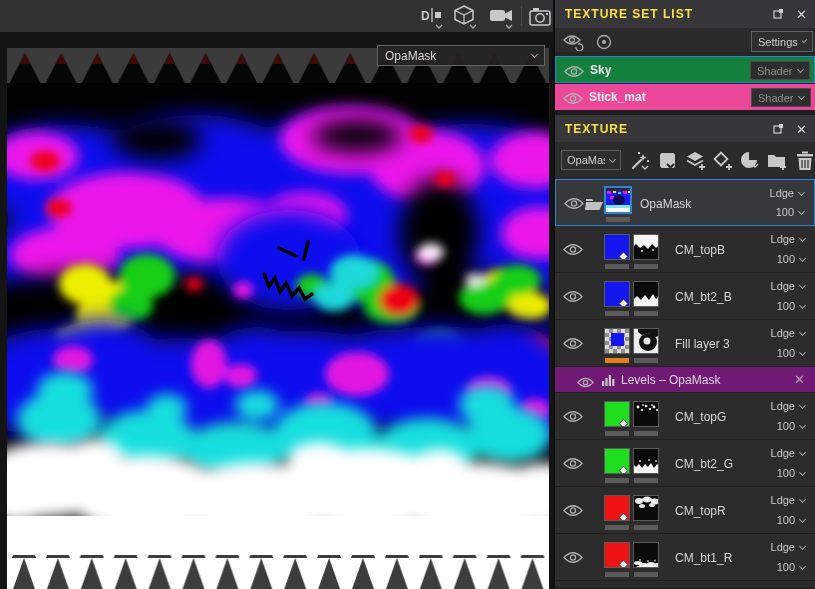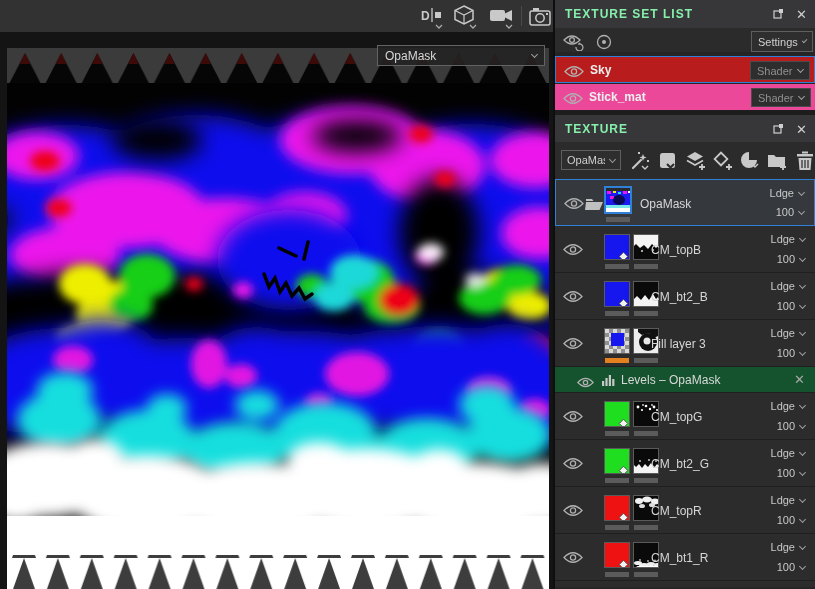--- a/index.html
+++ b/index.html
@@ -14,32 +14,32 @@
   .viewport{position:absolute;left:0;top:32px;width:553px;height:557px;background:#141414;}
   .texture{position:absolute;left:7px;top:16px;width:542px;height:541px;}
   .channel-dd{position:absolute;left:377px;top:13px;width:168px;height:21px;
       background:rgba(34,34,34,.88);border:1px solid #636363;display:flex;align-items:center;
       justify-content:space-between;padding:0 7px;font-size:12px;color:#d6d6d6;}
 
   
   .panel{position:absolute;left:555px;top:0;width:260px;height:589px;background:#252526;}
   .p-header{position:absolute;left:0;width:260px;height:28px;background:#37373a;
       display:flex;align-items:center;padding:0 10px;}
-  .p-title{font-size:12px;font-weight:bold;letter-spacing:1px;color:#86efac;}
+  .p-title{font-size:12px;font-weight:bold;letter-spacing:1px;color:#fde047;}
   .hdr-btns{position:absolute;right:8px;top:0;height:28px;display:flex;align-items:center;gap:12px;}
 
   .tsl-toolbar{position:absolute;left:0;top:28px;width:260px;height:24px;background:#2b2b2c;
       display:flex;align-items:center;}
   .btn{display:flex;align-items:center;justify-content:space-between;
       border:1px solid #5f5f5f;background:#2e2e2f;color:#cfcfcf;font-size:11px;padding:0 6px;}
   .settings-btn{position:absolute;right:2px;top:3px;width:62px;height:21px;}
   .shader-btn{position:absolute;right:4px;top:4px;width:60px;height:19px;border-color:#4b4b4b;color:#8f8f8f;}
 
   .ts-row{position:absolute;left:0;width:260px;height:27px;background:#ec4899;border-bottom:1px solid #1e1e1e;}
-  .ts-row.sel{background:#b91c1c;border:1px solid #2e80d8;}
+  .ts-row.sel{background:#15803d;border:1px solid #2e80d8;}
   .ts-name{position:absolute;left:34px;top:6px;font-size:12px;font-weight:bold;color:#f0f0f0;}
   .ts-eye{position:absolute;left:8px;top:7px;}
 
   .layers-toolbar{position:absolute;left:0;top:142px;width:260px;height:37px;background:#2b2b2c;}
   .filter-dd{position:absolute;left:6px;top:8px;width:60px;height:20px;border:1px solid #5f5f5f;
       background:#2e2e2f;display:flex;align-items:center;justify-content:space-between;
       padding:0 5px;font-size:11px;color:#cfcfcf;}
   .filter-dd .txt{width:40px;overflow:hidden;white-space:nowrap;}
   .lt-icon{position:absolute;top:8px;width:22px;height:22px;}
 
@@ -48,27 +48,27 @@
   .lrow.sel{background:#35383d;border:1px solid #2e80d8;}
   .l-eye{position:absolute;left:8px;top:16px;}
   .l-folder{position:absolute;left:29px;top:15px;}
   .thumb{position:absolute;top:8px;width:26px;height:26px;border:1px solid #5a5a5a;overflow:hidden;}
   .thumb.t1{left:49px;}
   .thumb.t2{left:78px;}
   .thumb.group{left:48px;top:6px;width:28px;height:28px;border:2px solid #2e80d8;}
   .fillc{background:repeating-conic-gradient(#8f8f8f 0 25%, #d9d9d9 0 50%);background-size:8px 8px;}
   .fillc .bluesq{position:absolute;left:6px;top:4px;width:13px;height:13px;background:#1616ee;}
   .bucket{position:absolute;right:0px;bottom:0px;width:11px;height:11px;}
-  .l-name{position:absolute;left:96px;top:17px;font-size:12px;color:#d6d6d6;white-space:nowrap;}
+  .l-name{position:absolute;left:120px;top:17px;font-size:12px;color:#d6d6d6;white-space:nowrap;}
   .l-name.grp{left:84px;}
   .blend,.opac{position:absolute;right:10px;display:flex;align-items:center;font-size:11px;color:#c8c8c8;}
   .blend{top:7px;} .opac{bottom:7px;}
   .strip{position:absolute;bottom:3px;height:5px;width:24px;background:#5b5b5b;}
   .strip.s1{left:50px;} .strip.s2{left:79px;} .strip.orange{background:#e5801e;}
-  .fxrow{position:relative;width:260px;height:26px;background:#14532d;border-bottom:1px solid #1f1f1f;}
+  .fxrow{position:relative;width:260px;height:26px;background:#701a75;border-bottom:1px solid #1f1f1f;}
   .fx-name{position:absolute;left:66px;top:6px;font-size:12px;color:#d8d8d8;}
   .sliver{width:260px;height:6px;background:#2c2c2c;}
 
   .chev{display:inline-block;width:5px;height:5px;border-right:1.4px solid #9f9f9f;
       border-bottom:1.4px solid #9f9f9f;transform:rotate(45deg);margin-left:5px;position:relative;top:-1px;}
   .xmark{font-size:13px;color:#cfcfcf;line-height:1;}
   .gap{position:absolute;left:0;top:111px;width:260px;height:4px;background:#1d1d1d;}
 </style>
 </head>
 <body>

